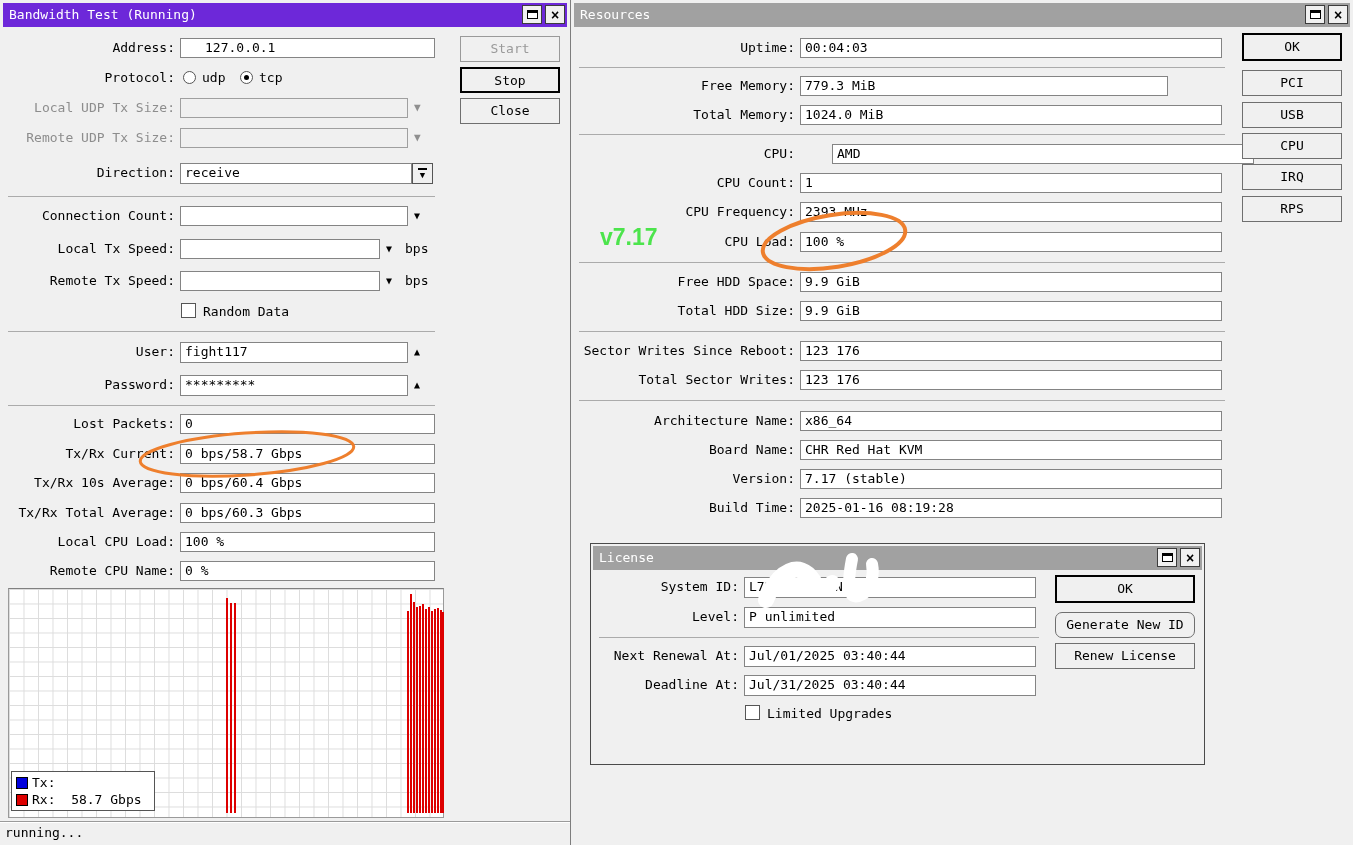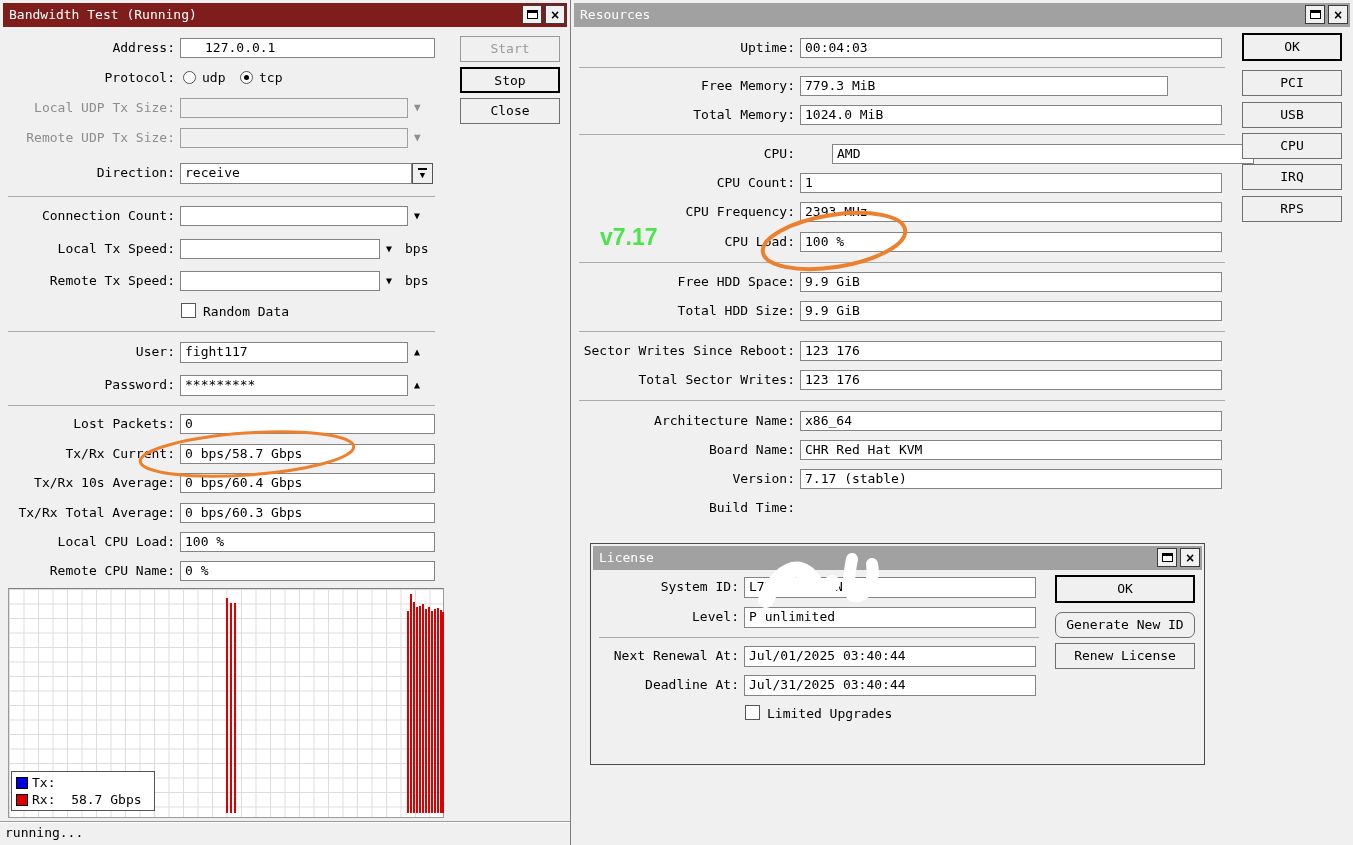--- a/index.html
+++ b/index.html
@@ -1,21 +1,21 @@
 <!DOCTYPE html>
 <html><head>
 <meta charset="utf-8">
 <style>
   * { margin:0; padding:0; box-sizing:border-box; }
   html,body { width:1353px; height:845px; overflow:hidden; background:#f0f0f0;
               font-family:"DejaVu Sans Mono","Liberation Mono",monospace; font-size:13px; color:#000; }
   .window { position:absolute; background:#f0f0f0; }
   .titlebar { position:absolute; left:3px; right:3px; top:3px; height:24px; line-height:24px;
               color:#fff; padding-left:6px; white-space:pre; }
-  .titlebar.active { background:#7f1d1d; }
+  .titlebar.active { background:#6d28d9; }
   .titlebar.inactive { background:#a1a1a1; }
   .winbtns { position:absolute; right:5px; top:5px; display:flex; gap:3px; }
   .winbtn { width:20px; height:19px; background:#f0f0f0; border:1px solid #3c3c3c;
             display:flex; align-items:center; justify-content:center; }
   .max-glyph { width:11px; height:9px; border:1px solid #000; border-top:3px solid #000; background:#fff; }
   .close-glyph { font-weight:bold; font-size:14px; line-height:14px; font-family:"Liberation Sans",sans-serif; }
   .lbl { position:absolute; height:20px; line-height:20px; text-align:right; white-space:pre; }
   .lbl.dis { color:#8d8d8d; }
   .fld { position:absolute; height:20px; line-height:18px; background:#fff; border:1px solid #848484;
          padding-left:4px; white-space:pre; overflow:hidden; }
@@ -220,20 +220,21 @@
   <div class="fld" style="left:229px;top:370px;width:422px;">123 176</div>
   <div class="sep" style="left:8px;top:400px;width:646px;"></div>
 
   <div class="lbl" style="left:0;top:411px;width:224px;">Architecture Name:</div>
   <div class="fld" style="left:229px;top:411px;width:422px;">x86_64</div>
   <div class="lbl" style="left:0;top:440px;width:224px;">Board Name:</div>
   <div class="fld" style="left:229px;top:440px;width:422px;">CHR Red Hat KVM</div>
   <div class="lbl" style="left:0;top:469px;width:224px;">Version:</div>
   <div class="fld" style="left:229px;top:469px;width:422px;">7.17 (stable)</div>
   <div class="lbl" style="left:0;top:498px;width:224px;">Build Time:</div>
+  <div class="fld" style="left:229px;top:498px;width:422px;">2025-01-16 08:19:28</div>
 
   <div class="btn default" style="left:671px;top:33px;width:100px;height:28px;">OK</div>
   <div class="btn" style="left:671px;top:70px;width:100px;">PCI</div>
   <div class="btn" style="left:671px;top:102px;width:100px;">USB</div>
   <div class="btn" style="left:671px;top:133px;width:100px;">CPU</div>
   <div class="btn" style="left:671px;top:164px;width:100px;">IRQ</div>
   <div class="btn" style="left:671px;top:196px;width:100px;">RPS</div>
 </div>
 
 <div class="window" style="left:590px;top:543px;width:615px;height:222px;border:1px solid #4a4a4a;z-index:10;">

